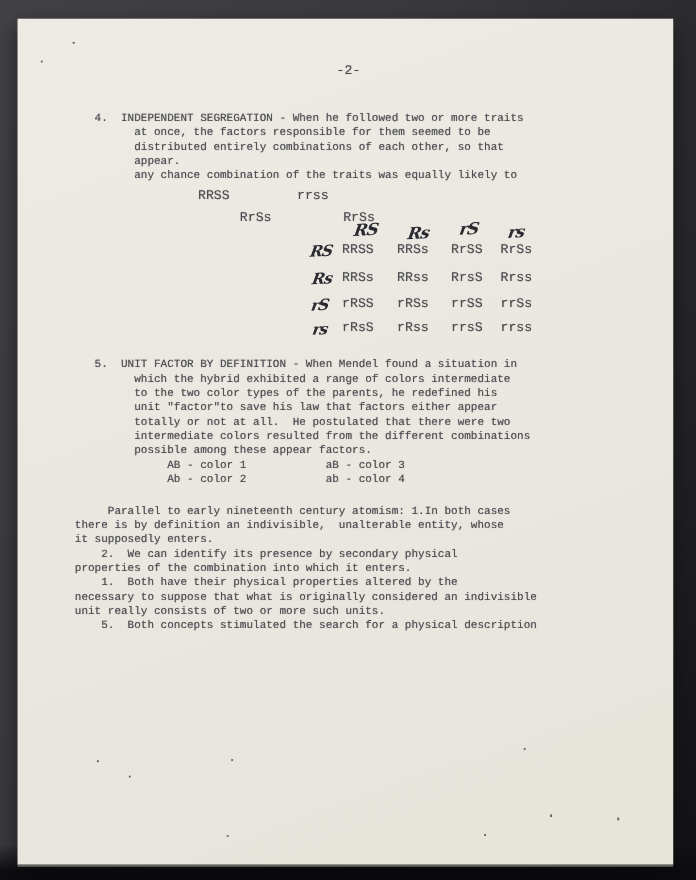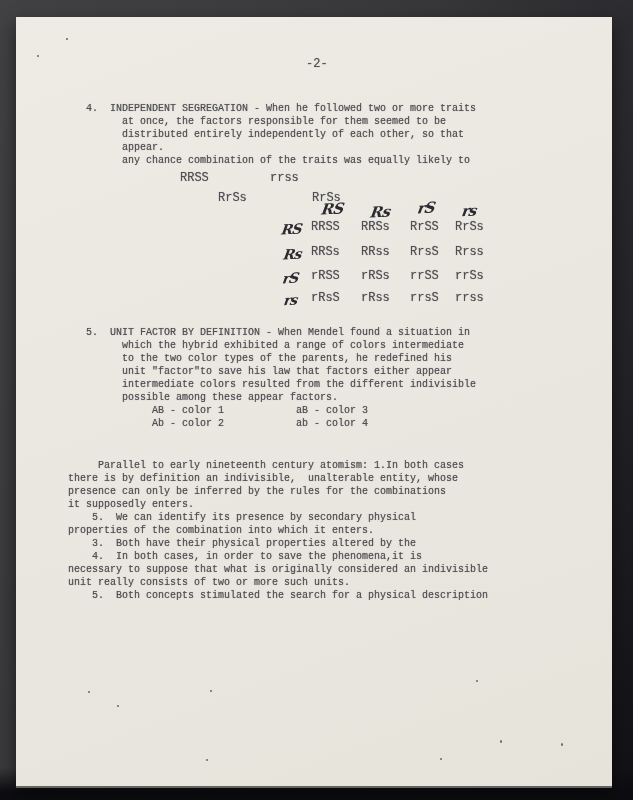--- a/index.html
+++ b/index.html
@@ -37,21 +37,21 @@
 </head>
 <body>
 
 <div class="paper">
 
   <div class="t pagenum" style="left:290px;top:41px">-2-</div>
 
   <div class="block" style="left:70px;top:85px">
     <div>4.  INDEPENDENT SEGREGATION - When he followed two or more traits</div>
     <div>      at once, the factors responsible for them seemed to be</div>
-    <div>      distributed entirely independently of each other, so that</div>
+    <div>      distributed entirely combinations of each other, so that</div>
     <div>      appear.</div>
     <div>      any chance combination of the traits was equally likely to</div>
   </div>
 
   <div>
 
     <span class="t" style="left:164px;top:155px">RRSS</span>
     <span class="t" style="left:254px;top:155px">rrss</span>
 
     <span class="t" style="left:202px;top:175px">RrSs</span>
@@ -86,35 +86,34 @@
     <span class="t" style="left:345px;top:275px">rRss</span>
     <span class="t" style="left:394px;top:275px">rrsS</span>
     <span class="t" style="left:439px;top:275px">rrss</span>
   </div>
 
   <div class="block" style="left:70px;top:309px">
     <div>5.  UNIT FACTOR BY DEFINITION - When Mendel found a situation in</div>
     <div>      which the hybrid exhibited a range of colors intermediate</div>
     <div>      to the two color types of the parents, he redefined his</div>
     <div>      unit "factor"to save his law that factors either appear</div>
-    <div>      intermediate colors resulted from the different indivisible</div>
+    <div>      totally or not at all.  He postulated that there were two</div>
+    <div>      intermediate colors resulted from the different combinations</div>
     <div>      possible among these appear factors.</div>
     <div>           AB - color 1            aB - color 3</div>
     <div>           Ab - color 2            ab - color 4</div>
   </div>
 
   <div class="block" style="left:52px;top:442px">
     <div>     Parallel to early nineteenth century atomism: 1.In both cases</div>
     <div>there is by definition an indivisible,  unalterable entity, whose</div>
-    <div>presence can only be inferred by the rules for the combinations</div>
     <div>it supposedly enters.</div>
-    <div>    5.  We can identify its presence by secondary physical</div>
+    <div>    2.  We can identify its presence by secondary physical</div>
     <div>properties of the combination into which it enters.</div>
-    <div>    3.  Both have their physical properties altered by the</div>
-    <div>    4.  In both cases, in order to save the phenomena,it is</div>
+    <div>    1.  Both have their physical properties altered by the</div>
     <div>necessary to suppose that what is originally considered an indivisible</div>
     <div>unit really consists of two or more such units.</div>
     <div>    5.  Both concepts stimulated the search for a physical description</div>
   </div>
 
   <div class="speck" style="left:50px;top:21px;width:2px;height:2px"></div>
   <div class="speck" style="left:21px;top:38px;width:2px;height:2px"></div>
   <div class="speck" style="left:72px;top:674px;width:2px;height:2px"></div>
   <div class="speck" style="left:101px;top:688px;width:2px;height:2px"></div>
   <div class="speck" style="left:194px;top:673px;width:2px;height:2px"></div>

